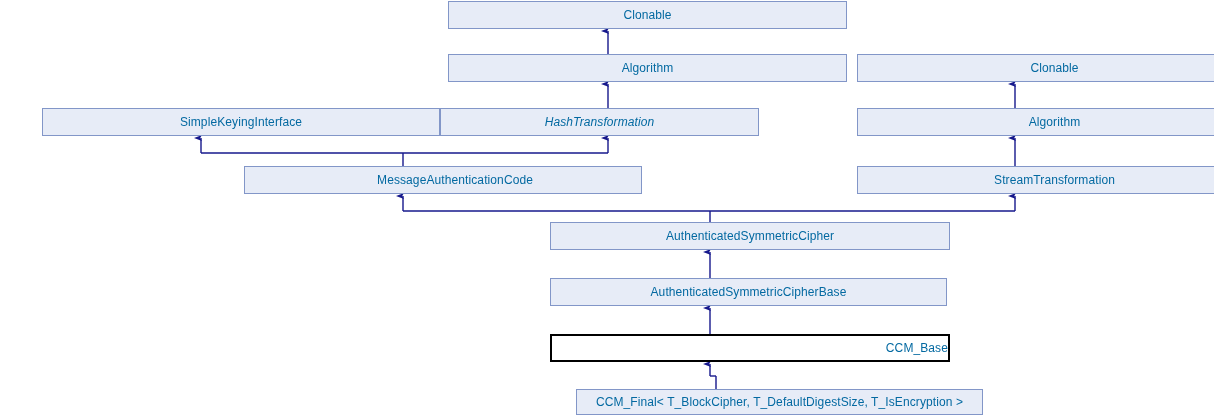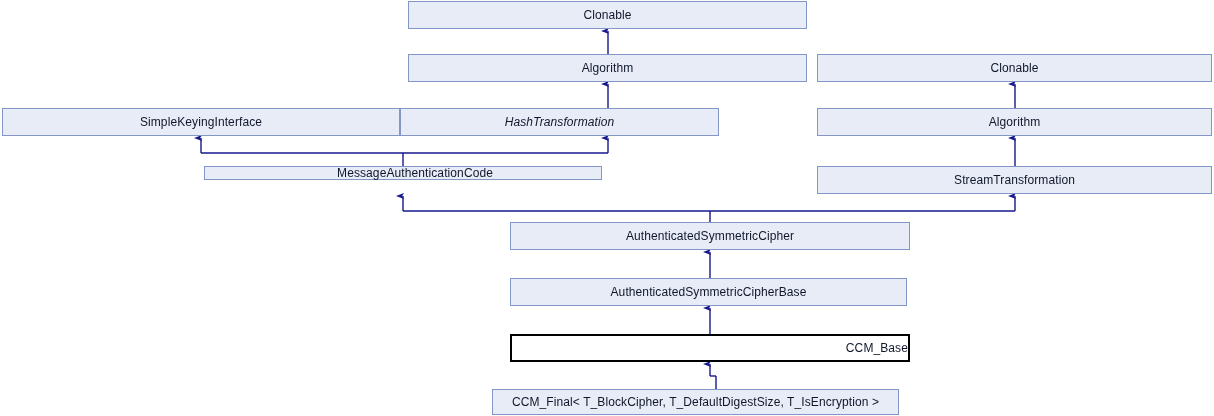--- a/index.html
+++ b/index.html
@@ -13,28 +13,29 @@
     height: 416px;
     background: #ffffff;
     font-family: "Liberation Sans", sans-serif;
     overflow: hidden;
   }
   .node {
     position: absolute;
     box-sizing: border-box;
     background: #e7ecf7;
     border: 1px solid #8296c8;
-    color: #0f172a;
+    color: #0369a1;
     font-size: 12px;
     line-height: 1;
     display: flex;
     align-items: center;
     justify-content: center;
     white-space: nowrap;
     letter-spacing: 0.1px;
+    margin-left: 40px;
   }
   .node.current {
     background: #ffffff;
     border: 2px solid #000000;
   }
   .edge-layer {
     position: absolute;
     left: 0;
     top: 0;
     width: 1214px;
@@ -84,32 +85,32 @@
       </div>
       <div class="node" style="left: 2px; top: 108px; width: 398px; height: 28px;">
         <span>SimpleKeyingInterface</span>
       </div>
       <div class="node" style="left: 400px; top: 108px; width: 319px; height: 28px; font-style: italic;">
         <span>HashTransformation</span>
       </div>
       <div class="node" style="left: 817px; top: 108px; width: 395px; height: 28px;">
         <span>Algorithm</span>
       </div>
-      <div class="node" style="left: 204px; top: 166px; width: 398px; height: 14px; padding-left: 24px;">
+      <div class="node" style="left: 204px; top: 166px; width: 398px; height: 28px; padding-left: 24px;">
         <span>MessageAuthenticationCode</span>
       </div>
       <div class="node" style="left: 817px; top: 166px; width: 395px; height: 28px;">
         <span>StreamTransformation</span>
       </div>
       <div class="node" style="left: 510px; top: 222px; width: 400px; height: 28px;">
         <span>AuthenticatedSymmetricCipher</span>
       </div>
       <div class="node" style="left: 510px; top: 278px; width: 397px; height: 28px;">
         <span>AuthenticatedSymmetricCipherBase</span>
       </div>
       <div class="node current" style="left: 510px; top: 334px; width: 400px; height: 28px; justify-content: flex-end;">
         <span>CCM_Base</span>
       </div>
-      <div class="node" style="left: 492px; top: 389px; width: 407px; height: 26px; text-align: right;">
+      <div class="node" style="left: 536px; top: 389px; width: 407px; height: 26px; text-align: right;">
         <span>CCM_Final&lt; T_BlockCipher, T_DefaultDigestSize, T_IsEncryption &gt;</span>
       </div>
     </div>
 </div>
 
 </body></html>

